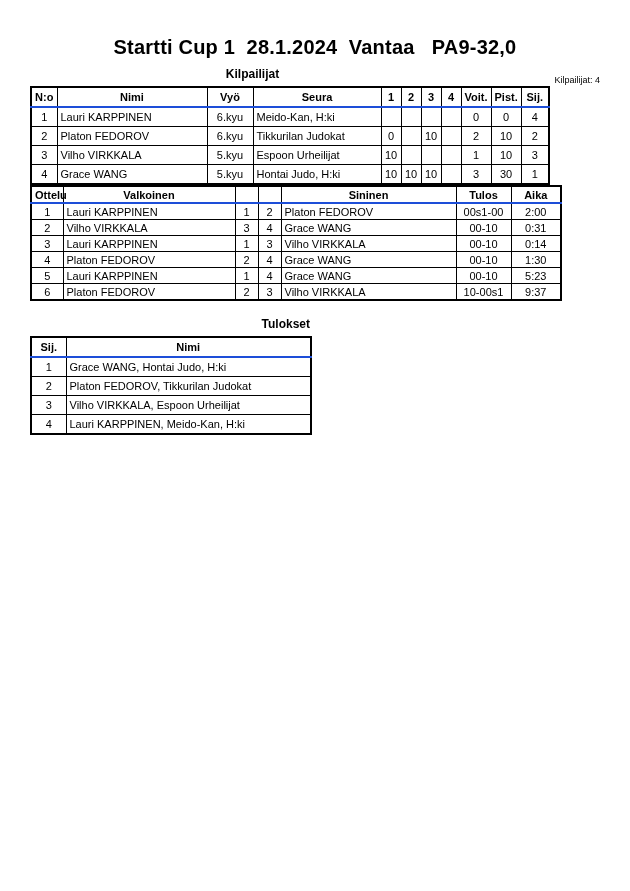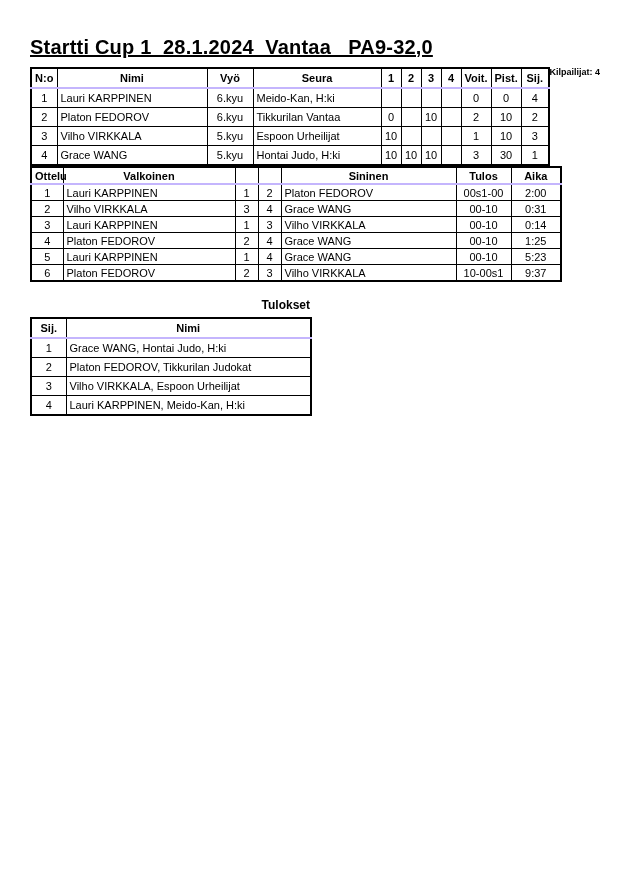--- a/index.html
+++ b/index.html
@@ -8,81 +8,81 @@
       height: 891px;
       background: #ffffff;
       color: #000000;
       font-family: "Liberation Sans", sans-serif;
     }
     .page { padding: 36px 30px 0 30px; }
 
     .title {
       font-size: 20px;
       font-weight: bold;
-      text-align: left;
+      text-align: center;
       white-space: pre;
       margin: 0 0 8px 0;
       letter-spacing: 0.2px;
-      text-decoration: underline;
     }
 
     .section-head { position: relative; }
     .section-title {
       font-weight: bold;
       font-size: 12px;
       text-align: center;
       margin-bottom: 5px;
     }
     .sec1 .section-title { width: 445px; }
     .sec2 .section-title { width: 505px; margin-top: 22px; }
     .sec3 .section-title { width: 280px; margin-top: 16px; text-align: right; }
     .count-label {
       position: absolute;
-      top: 0;
+      top: 8px;
       right: 0;
       font-size: 9px;
-      font-weight: bold;
+      font-weight: normal;
     }
 
     table {
       border-collapse: collapse;
       table-layout: fixed;
       border: 2px solid #000;
     }
     th, td {
       border: 1px solid #000;
       font-size: 11px;
       height: 18px;
       padding: 0 3px;
       white-space: nowrap;
       overflow: hidden;
       vertical-align: middle;
       text-align: center;
     }
     thead th {
-      border-bottom: 2px solid #c4b5fd;
+      border-bottom: 2px solid #1d4ed8;
       font-weight: bold;
       overflow: visible;
     }
     td.left { text-align: left; }
 
     table.competitors { width: 518px; }
     table.matches { width: 530px; }
     table.matches td, table.matches th { height: 15px; }
     table.results { width: 280px; }
   </style>
 </head>
 <body>
 
 <div class="page">
 
   <div class="title">Startti Cup 1  28.1.2024  Vantaa   PA9-32,0</div>
 
   <div class="section sec1">
     <div class="section-head">
+      <div class="section-title">Kilpailijat</div>
       <div class="count-label">Kilpailijat: 4</div>
     </div>
     <table class="competitors">
       <colgroup>
         <col style="width:26px">
           <col style="width:150px">
           <col style="width:46px">
           <col style="width:128px">
         <col style="width:20px">
           <col style="width:20px">
@@ -118,21 +118,21 @@
           <td></td>
           <td></td>
           <td>0</td>
           <td>0</td>
           <td>4</td>
         </tr>
         <tr>
           <td>2</td>
           <td class="left">Platon FEDOROV</td>
           <td>6.kyu</td>
-          <td class="left">Tikkurilan Vantaa</td>
+          <td class="left">Tikkurilan Judokat</td>
           <td>0</td>
           <td></td>
           <td>10</td>
           <td></td>
           <td>2</td>
           <td>10</td>
           <td>2</td>
         </tr>
         <tr>
           <td>3</td>
@@ -214,21 +214,21 @@
           <td>00-10</td>
           <td>0:14</td>
         </tr>
         <tr>
           <td>4</td>
           <td class="left">Platon FEDOROV</td>
           <td>2</td>
           <td>4</td>
           <td class="left">Grace WANG</td>
           <td>00-10</td>
-          <td>1:25</td>
+          <td>1:30</td>
         </tr>
         <tr>
           <td>5</td>
           <td class="left">Lauri KARPPINEN</td>
           <td>1</td>
           <td>4</td>
           <td class="left">Grace WANG</td>
           <td>00-10</td>
           <td>5:23</td>
         </tr>

